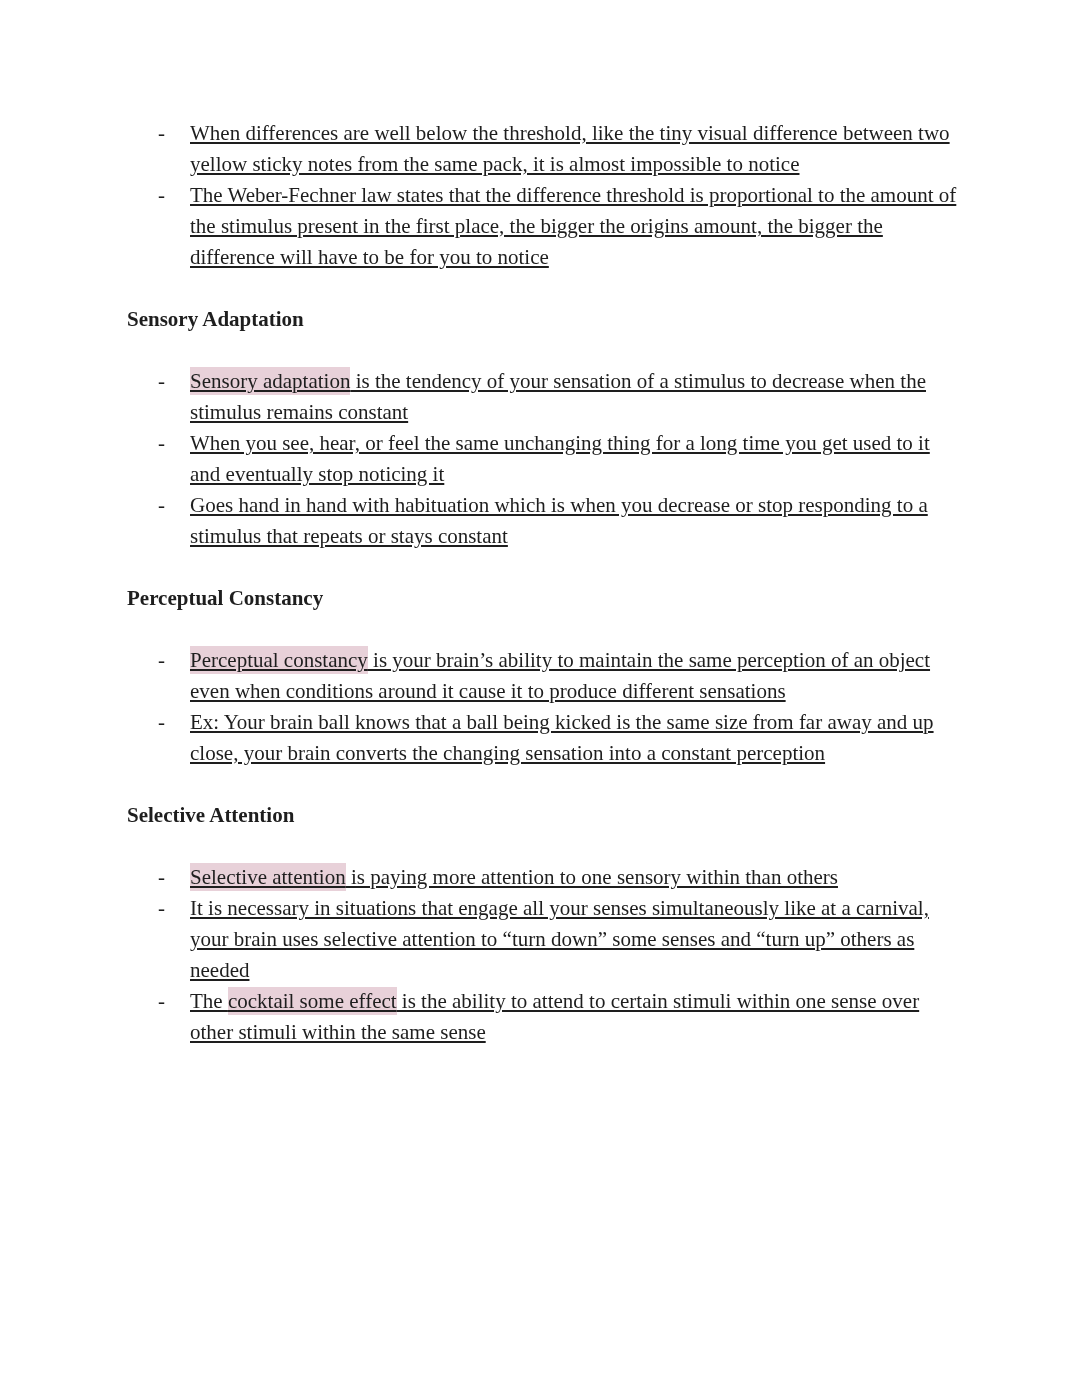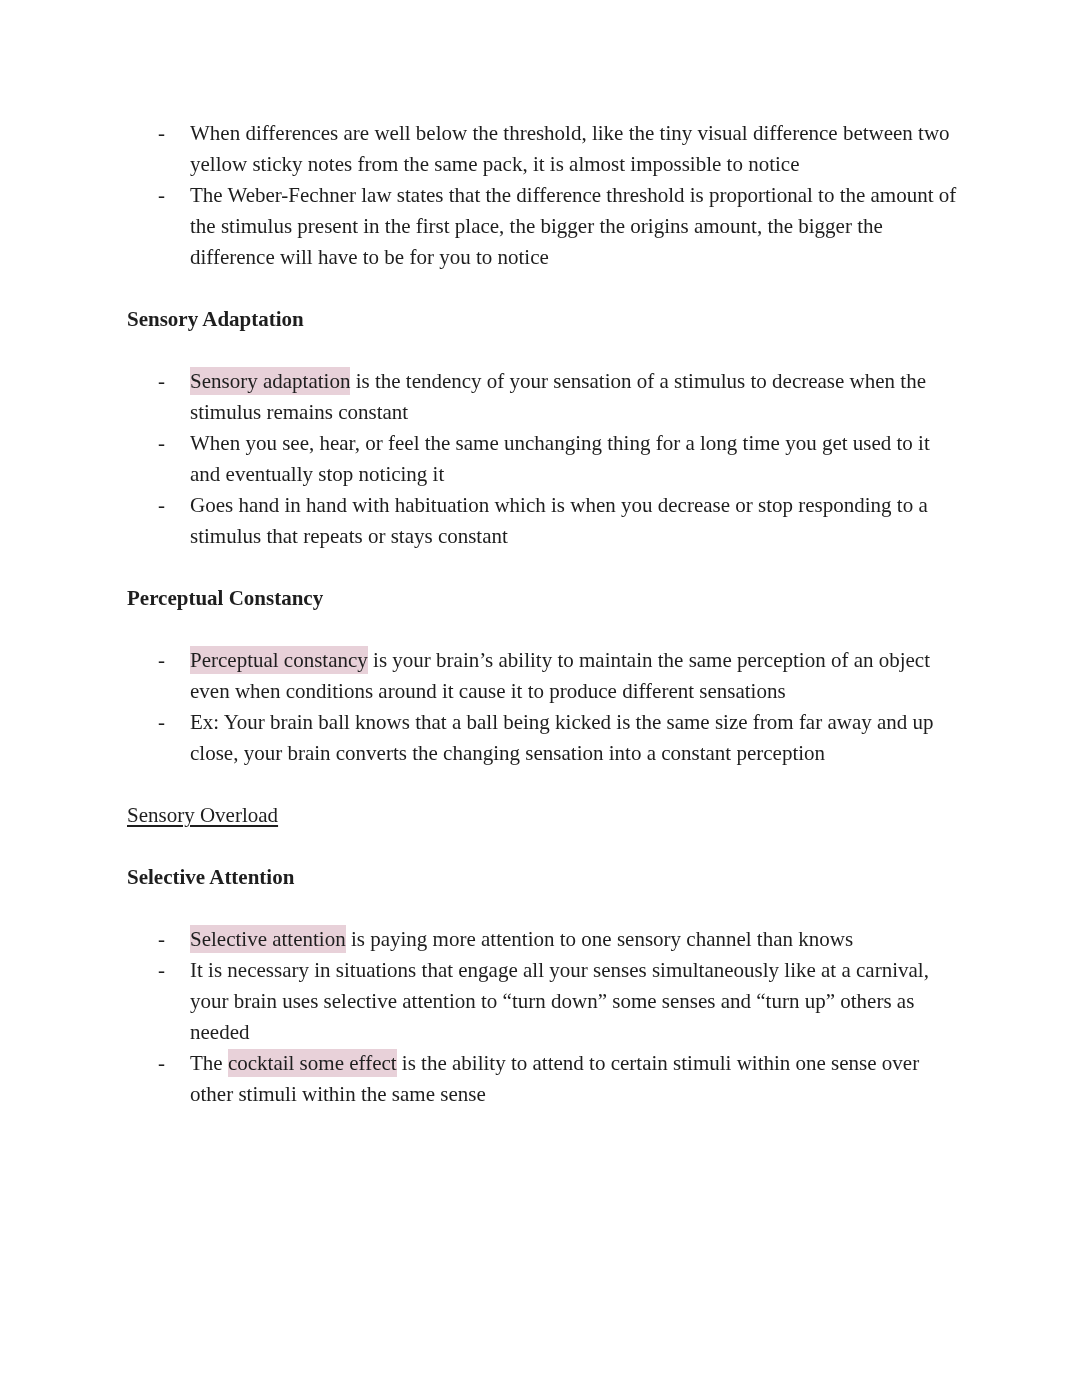--- a/index.html
+++ b/index.html
@@ -43,20 +43,21 @@
     align-items: flex-start;
   }
   ul.bullet-list .marker {
     flex: 0 0 63px;
     width: 63px;
     padding-left: 31px;
   }
   ul.bullet-list .li-text {
     flex: 1 1 auto;
     max-width: 770px;
+    text-decoration: underline;
   }
   .hl {
     background: #e8d1d9;
     padding: 2px 0;
   }
   
   #block-0 { margin-top: 0; }
   #block-6 { margin-bottom: 31px; }
   #block-7 { margin-bottom: 0; }
 </style>
@@ -94,26 +95,25 @@
       <ul class="bullet-list" id="block-4">
         <li>
           <span class="marker">-</span>
           <span class="li-text"><span class="hl">Perceptual constancy</span><span class=""> is your brain’s ability to maintain the same perception of an object even when conditions around it cause it to produce different sensations</span></span>
         </li>
         <li>
           <span class="marker">-</span>
           <span class="li-text"><span class="">Ex: Your brain ball knows that a ball being kicked is the same size from far away and up close, your brain converts the changing sensation into a constant perception</span></span>
         </li>
       </ul>
-      <div class="heading underline" id="block-5">Sensory Overload</div>
       <div class="heading bold" id="block-6">Selective Attention</div>
       <ul class="bullet-list" id="block-7">
         <li>
           <span class="marker">-</span>
-          <span class="li-text"><span class="hl">Selective attention</span><span class=""> is paying more attention to one sensory channel than knows</span></span>
+          <span class="li-text"><span class="hl">Selective attention</span><span class=""> is paying more attention to one sensory within than others</span></span>
         </li>
         <li>
           <span class="marker">-</span>
           <span class="li-text"><span class="">It is necessary in situations that engage all your senses simultaneously like at a carnival, your brain uses selective attention to “turn down” some senses and “turn up” others as needed</span></span>
         </li>
         <li>
           <span class="marker">-</span>
           <span class="li-text"><span class="">The </span><span class="hl">cocktail some effect</span><span class=""> is the ability to attend to certain stimuli within one sense over other stimuli within the same sense</span></span>
         </li>
       </ul>

